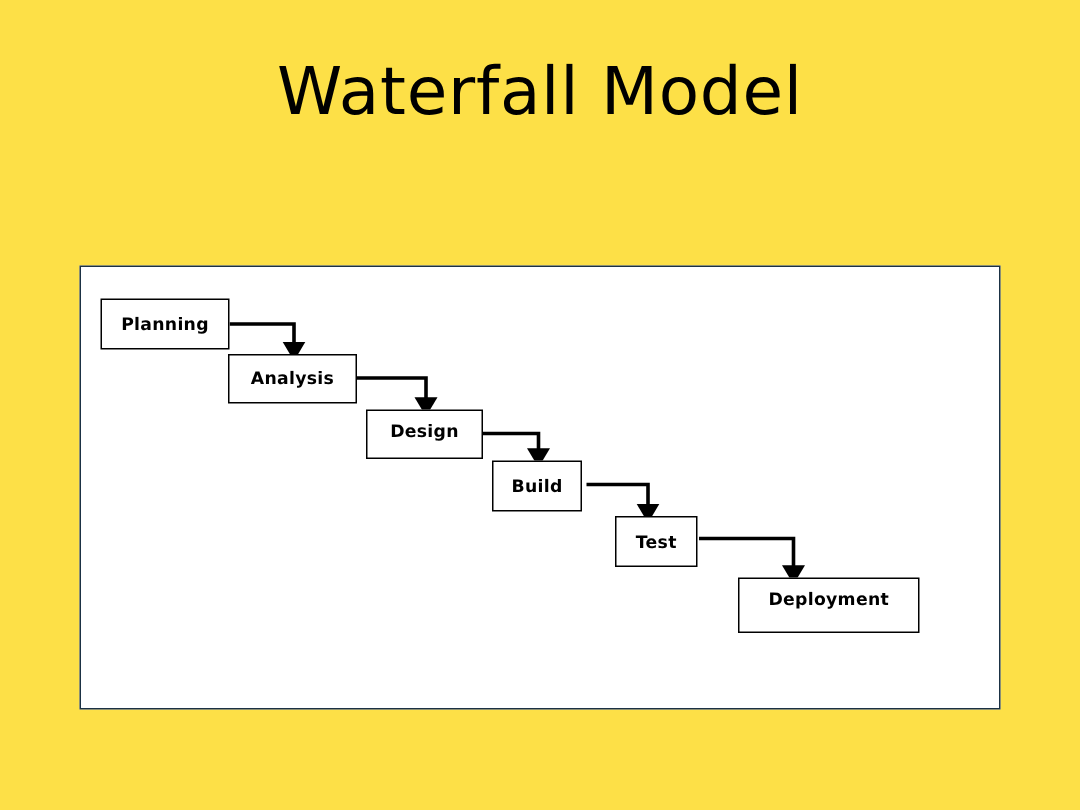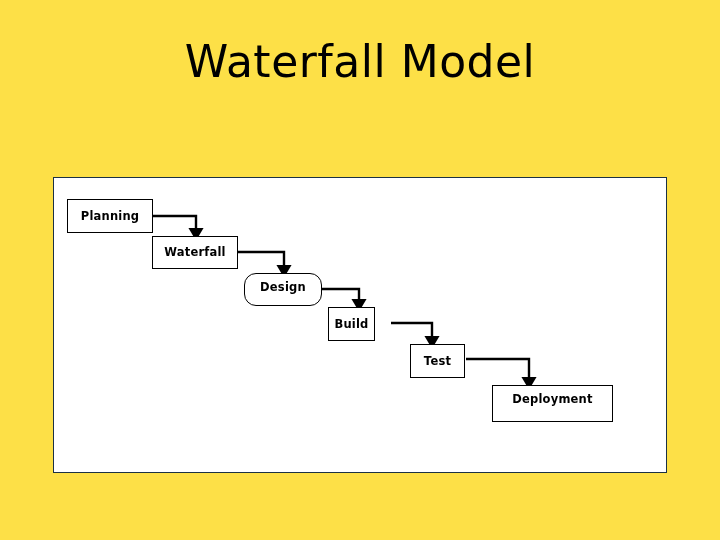--- a/index.html
+++ b/index.html
@@ -115,26 +115,26 @@
         <path d="M 391 323 L 432 323 L 432 342" fill="none" stroke="#000000" stroke-width="2.4" marker-end="url(#arrowhead)"></path>
         <path d="M 466 359 L 529 359 L 529 383" fill="none" stroke="#000000" stroke-width="2.4" marker-end="url(#arrowhead)"></path>
       </g>
   </svg>
 
   <div id="stage-layer">
       <div class="stage-box" style="left: 67px; top: 199px; width: 86px; height: 34px;">
         <span class="stage-label">Planning</span>
       </div>
       <div class="stage-box" style="left: 152px; top: 236px; width: 86px; height: 33px;">
-        <span class="stage-label">Waterfall</span>
+        <span class="stage-label">Analysis</span>
       </div>
-      <div class="stage-box top-aligned" style="left: 244px; top: 273px; width: 78px; height: 33px; border-radius: 12px;">
+      <div class="stage-box top-aligned" style="left: 244px; top: 273px; width: 78px; height: 33px;">
         <span class="stage-label">Design</span>
       </div>
-      <div class="stage-box" style="left: 328px; top: 307px; width: 47px; height: 34px;">
+      <div class="stage-box" style="left: 328px; top: 307px; width: 60px; height: 34px;">
         <span class="stage-label">Build</span>
       </div>
       <div class="stage-box" style="left: 410px; top: 344px; width: 55px; height: 34px;">
         <span class="stage-label">Test</span>
       </div>
       <div class="stage-box top-aligned" style="left: 492px; top: 385px; width: 121px; height: 37px;">
         <span class="stage-label">Deployment</span>
       </div>
     </div>
 

